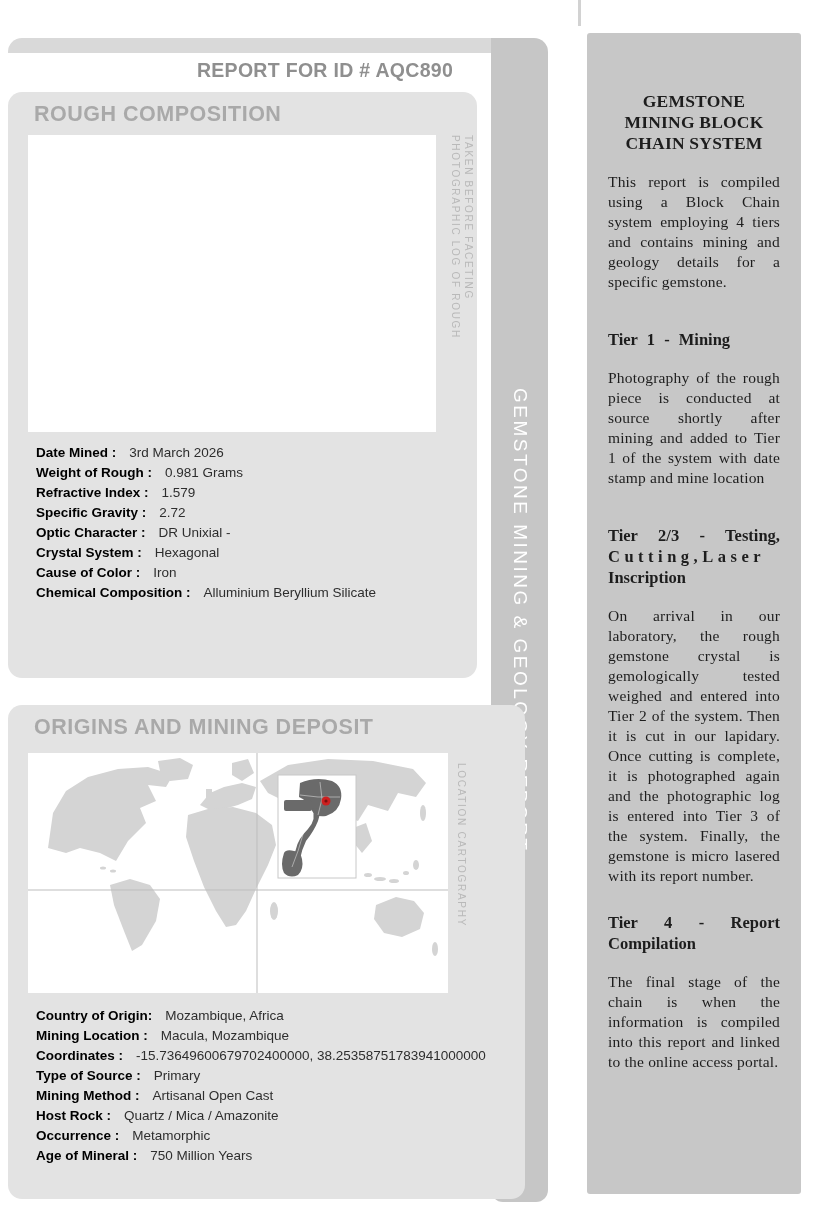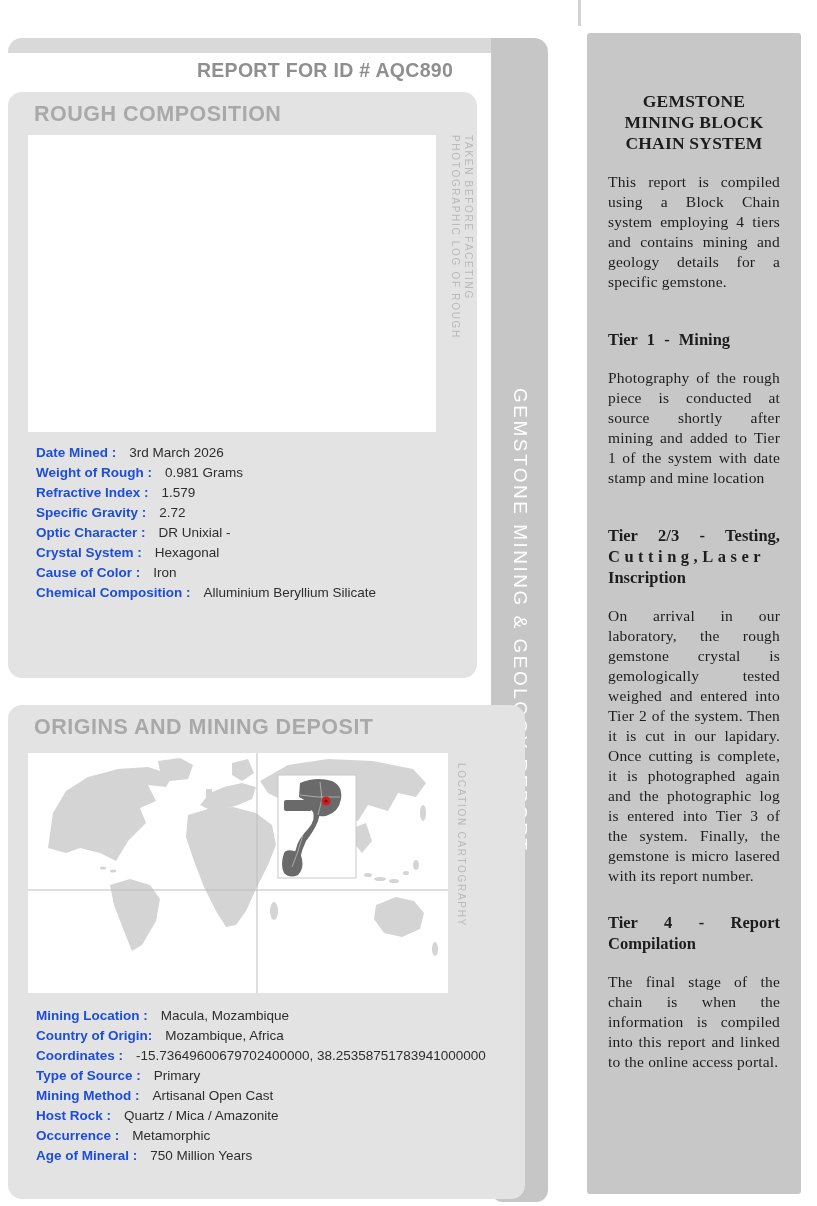--- a/index.html
+++ b/index.html
@@ -32,21 +32,21 @@
   .photo-caption span{display:block;}
 
   .map-box{position:absolute;left:20px;top:48px;width:420px;height:240px;background:#ffffff;}
   .map-caption{position:absolute;left:447px;top:58px;height:230px;
                font-size:10px;letter-spacing:1.7px;line-height:13px;color:#b9b9b9;}
 
   .fields{position:absolute;left:28px;font-size:13.5px;color:#2e2e2e;}
   #fields-rough{top:351px;}
   #fields-origins{top:301px;}
   .frow{height:20px;line-height:20px;white-space:nowrap;}
-  .flab{font-weight:bold;color:#1d4ed8;}
+  .flab{font-weight:bold;color:#000000;}
   .fval{margin-left:13px;}
 
   
   .sidebar{position:absolute;left:587px;top:33px;width:214px;height:1161px;background:#c7c7c7;
            border-radius:3px;box-sizing:border-box;padding:58px 21px 0 21px;
            font-family:"Liberation Serif",serif;color:#1d1d1d;}
   .sb-title{font-weight:bold;font-size:17.5px;line-height:21px;text-align:center;letter-spacing:.2px;}
   .sb-p{font-size:15.5px;line-height:20px;text-align:justify;margin:18px 0 0 0;letter-spacing:.2px;}
   .sb-h{font-weight:bold;font-size:16.5px;line-height:21px;margin:37px 0 0 0;}
   .sb-h.ws{word-spacing:5px;}
@@ -140,22 +140,22 @@
           <circle cx="298" cy="48" r="1.6" fill="#7a1010"></circle>
         </g>
       </svg>
     </div>
 
     <div class="map-caption vtext">
       <span>LOCATION CARTOGRAPHY</span>
     </div>
 
     <div class="fields" id="fields-origins">
+      <div class="frow"><span class="flab">Country of Origin:</span><span class="fval">Mozambique, Africa</span></div>
       <div class="frow"><span class="flab">Mining Location :</span><span class="fval">Macula, Mozambique</span></div>
-      <div class="frow"><span class="flab">Country of Origin:</span><span class="fval">Mozambique, Africa</span></div>
       <div class="frow"><span class="flab">Coordinates :</span><span class="fval">-15.73649600679702400000,  38.25358751783941000000</span></div>
       <div class="frow"><span class="flab">Type of Source :</span><span class="fval">Primary</span></div>
       <div class="frow"><span class="flab">Mining Method :</span><span class="fval">Artisanal Open Cast</span></div>
       <div class="frow"><span class="flab">Host Rock :</span><span class="fval">Quartz / Mica / Amazonite</span></div>
       <div class="frow"><span class="flab">Occurrence :</span><span class="fval">Metamorphic</span></div>
       <div class="frow"><span class="flab">Age of Mineral :</span><span class="fval">750 Million Years</span></div>
     </div>
   </div>
 
   <div class="sidebar">

